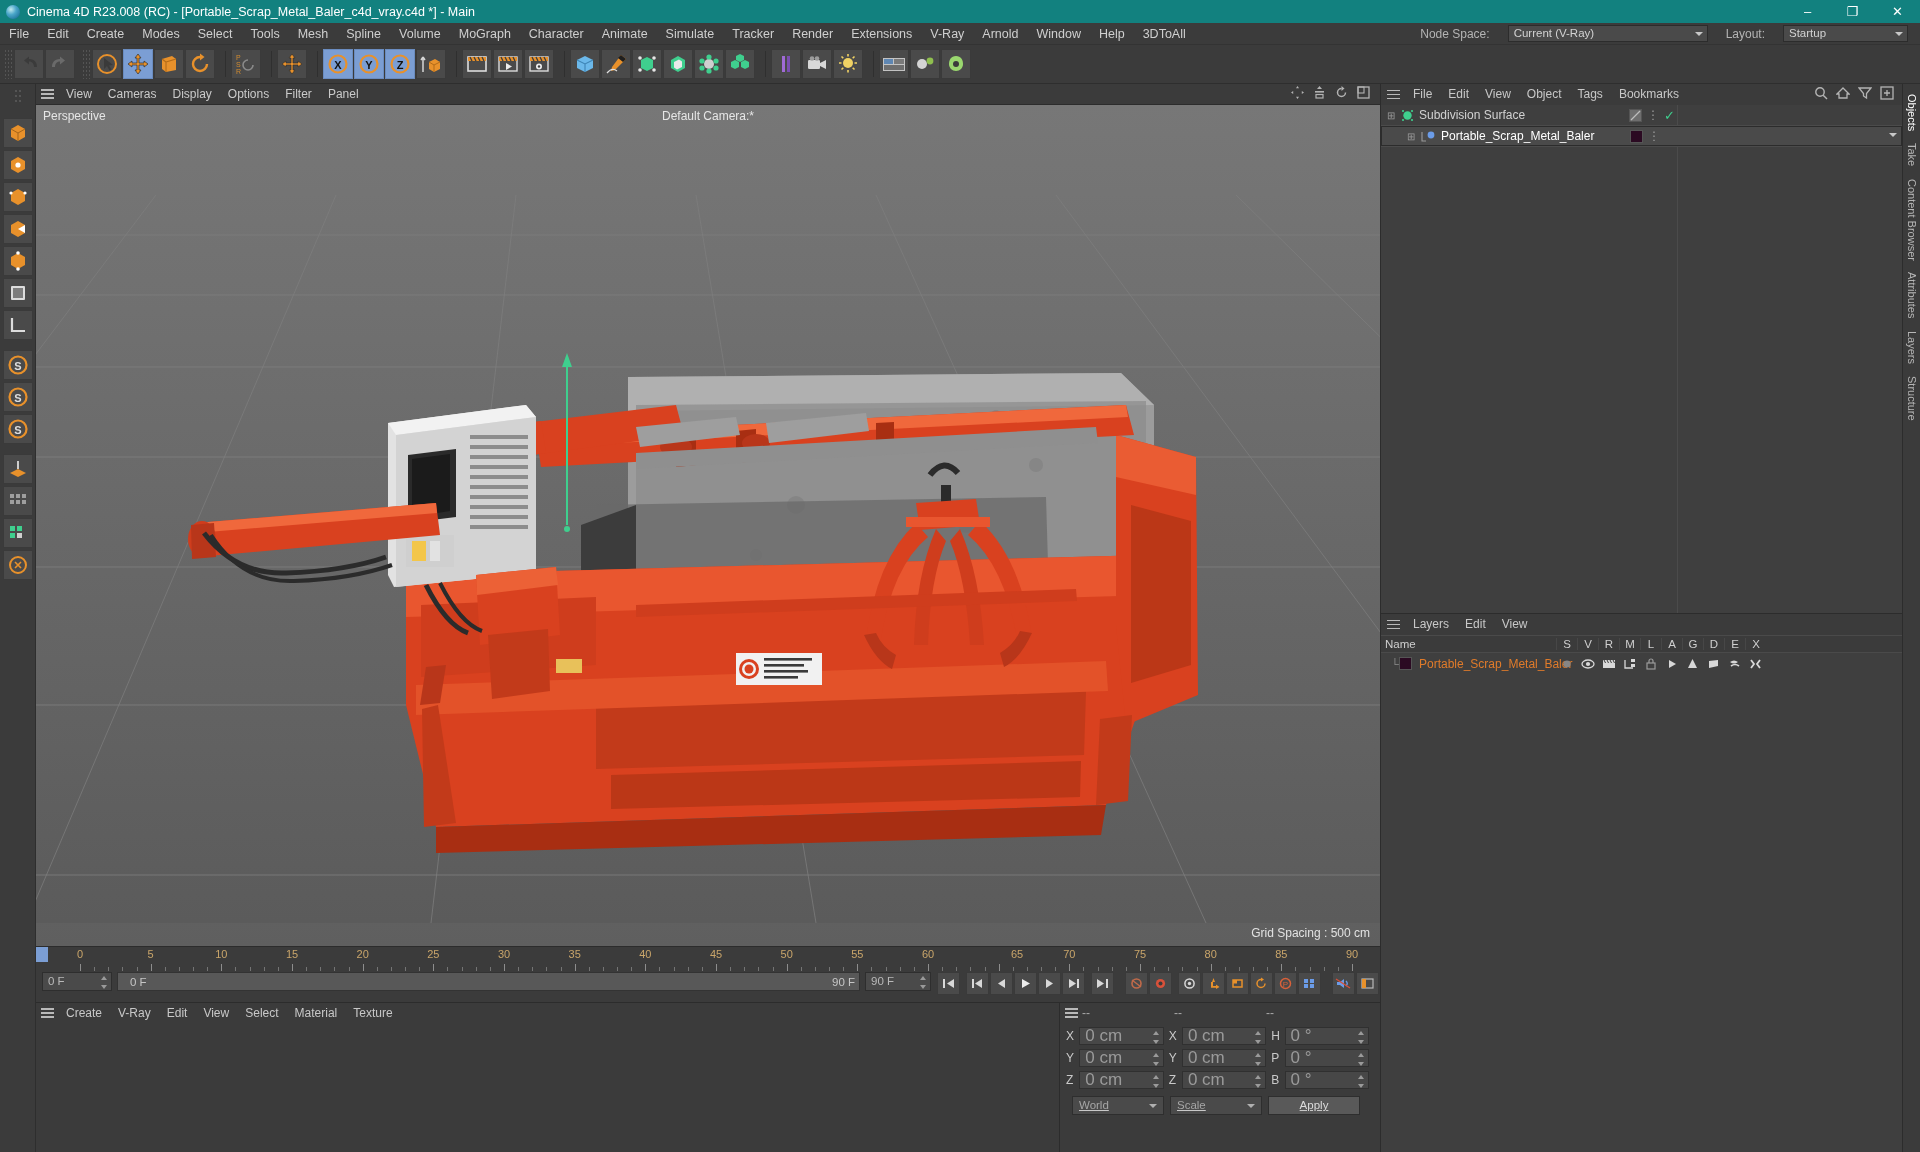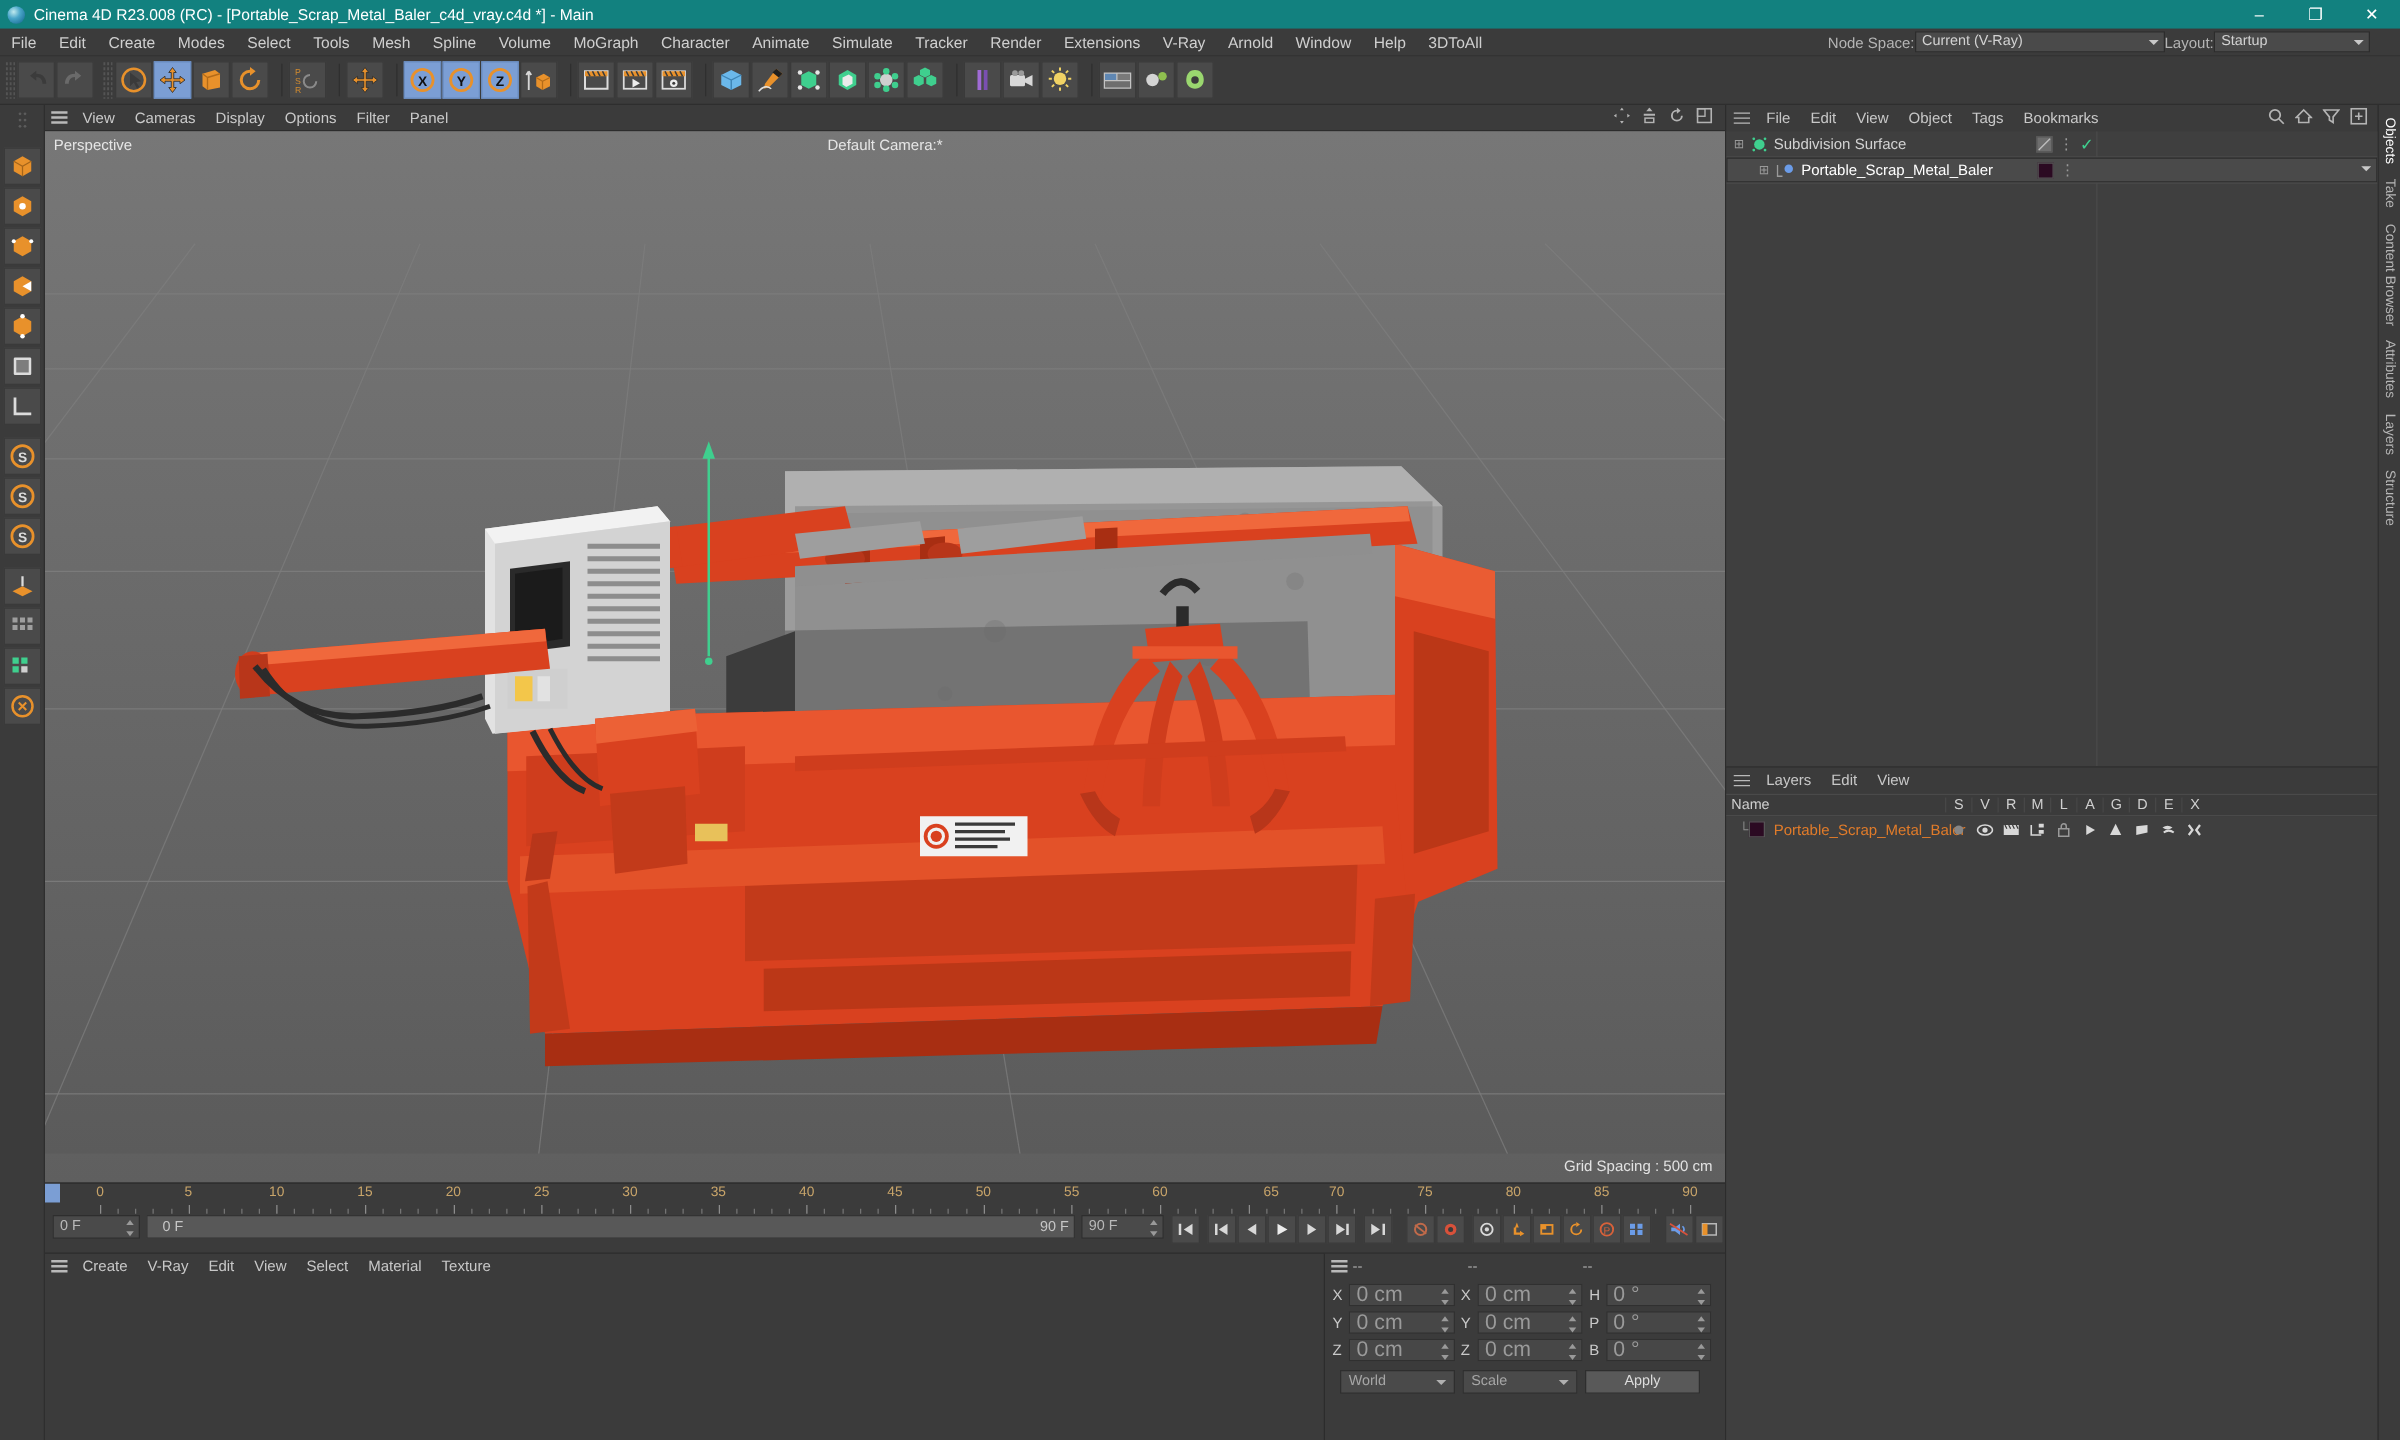--- a/index.html
+++ b/index.html
@@ -27,21 +27,21 @@
   .wbtns{ margin-left:auto; display:flex; height:23px; }
   .wbtn{ width:45px;height:23px;display:flex;align-items:center;justify-content:center;
          font-size:13px;color:#fff;}
 
   
   .menubar{
     height:22px; background:#3b3b3b; display:flex; align-items:center;
     flex:0 0 22px; position:relative; border-bottom:1px solid #333;
   }
   .menubar .mi{ padding:0 9px; height:22px; line-height:22px; font-size:12.5px; color:#cfcfcf; white-space:nowrap;}
-  .menu-right{ margin-left:auto; display:flex; align-items:center; gap:0; padding-right:24px; font-size:12px;}
+  .menu-right{ margin-left:auto; display:flex; align-items:center; gap:18px; padding-right:12px; font-size:12px;}
   .menu-right .lbl{ color:#b4b4b4; }
   .sel{
     background:#4a4a4a; border:1px solid #2c2c2c; height:17px; line-height:15px;
     font-size:11.5px; color:#d2d2d2; padding:0 16px 0 5px; position:relative; min-width:60px;
   }
   .sel:after{ content:""; position:absolute; right:4px; top:6px; border-left:4px solid transparent;
     border-right:4px solid transparent; border-top:4px solid #c8c8c8;}
 
   
   .toolbar{
@@ -139,21 +139,21 @@
   .coord-head{ height:20px; display:flex; align-items:center; flex:0 0 20px; gap:0; font-size:12px; color:#a9a9a9;}
   .coord-head .burger{width:22px;}
   .ch-col{ width:92px; text-align:left; }
   .coord-rows{ padding:4px 6px 0 6px; }
   .crow{ display:flex; align-items:center; margin-bottom:4px; gap:0;}
   .caxis{ width:14px; font-size:12px; color:#c9c9c9; text-align:left;}
   .cfield{
     width:88px;height:18px;background:#474747;border:1px solid #303030;color:#9a9a9a;
     font-size:17px;line-height:16px;padding:0 13px 0 5px;position:relative;margin-right:5px;
   }
-  .crow2{ display:flex; align-items:center; gap:6px; padding:3px 6px 0 6px;}
+  .crow2{ display:flex; align-items:center; gap:6px; padding:3px 6px 0 6px;text-decoration:underline;}
   .cdrop{
     height:19px;background:#4a4a4a;border:1px solid #2e2e2e;color:#a6a6a6;font-size:11.5px;
     line-height:17px;padding:0 16px 0 6px;position:relative;width:92px;
   }
   .cdrop:after{ content:"";position:absolute;right:6px;top:7px;border-left:4px solid transparent;
     border-right:4px solid transparent;border-top:4px solid #b0b0b0;}
   .applybtn{
     height:19px;background:#595959;border:1px solid #2e2e2e;color:#dcdcdc;font-size:11.5px;
     line-height:17px; width:92px; text-align:center;
   }

